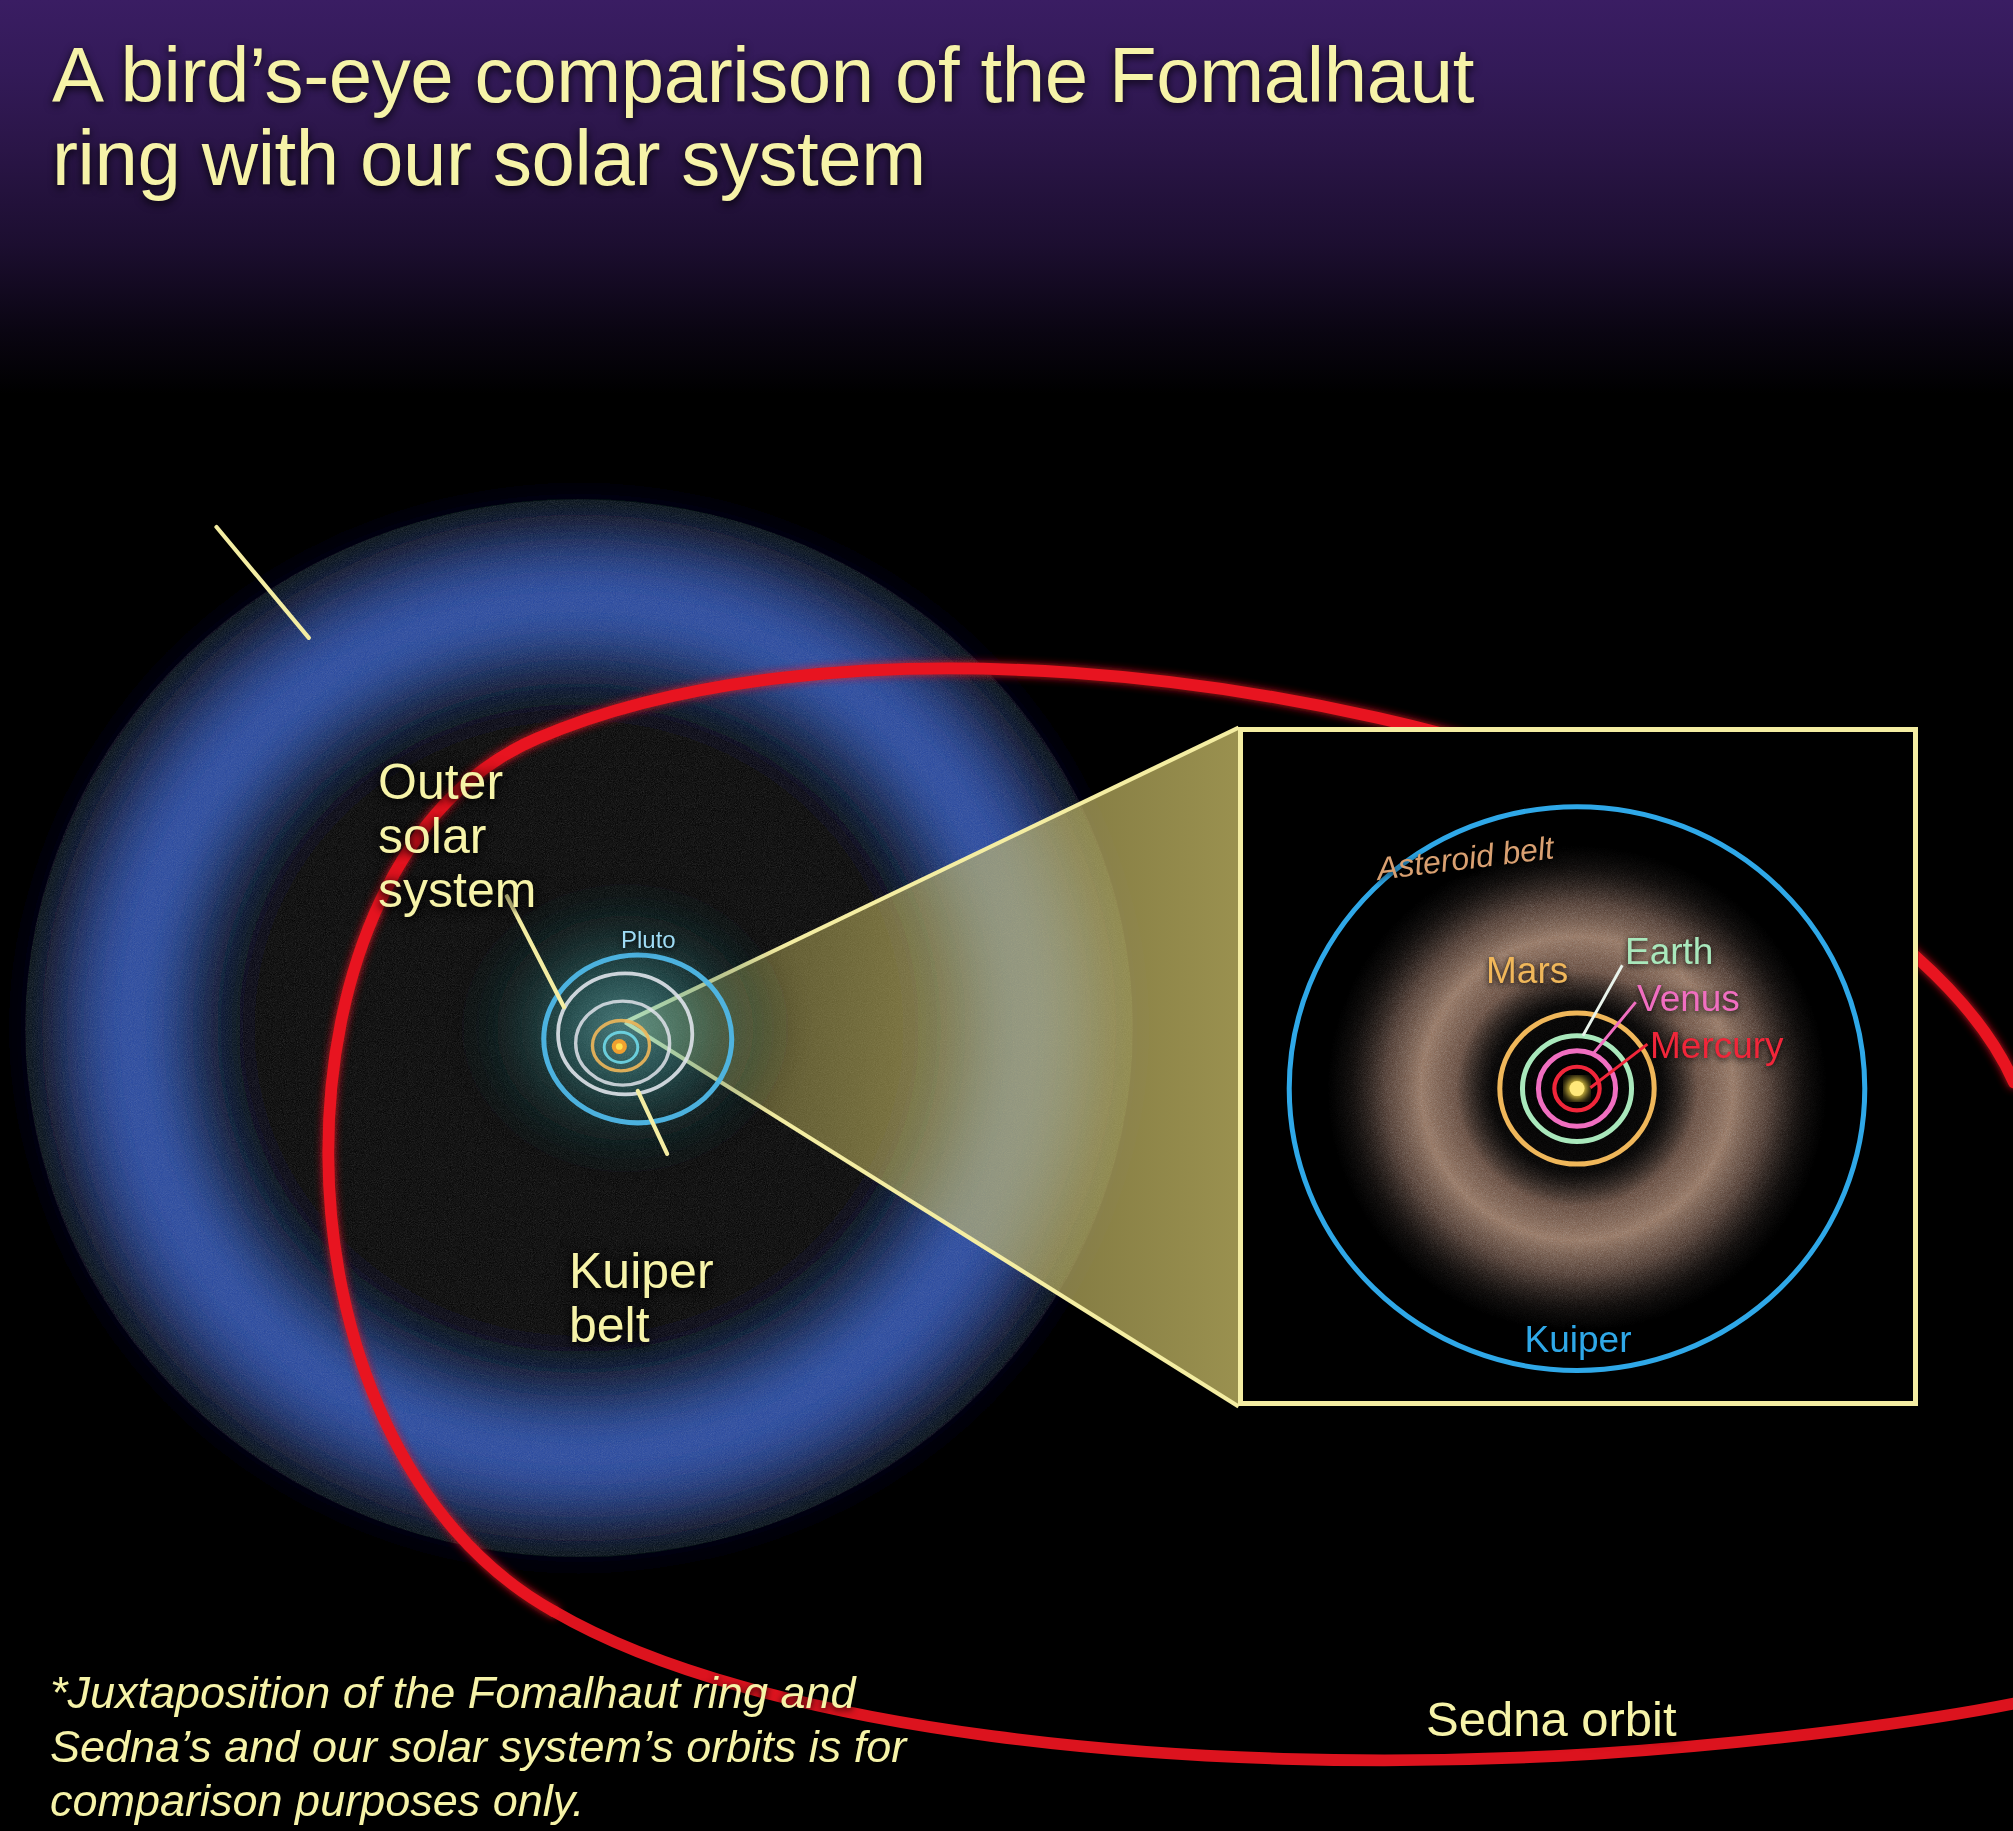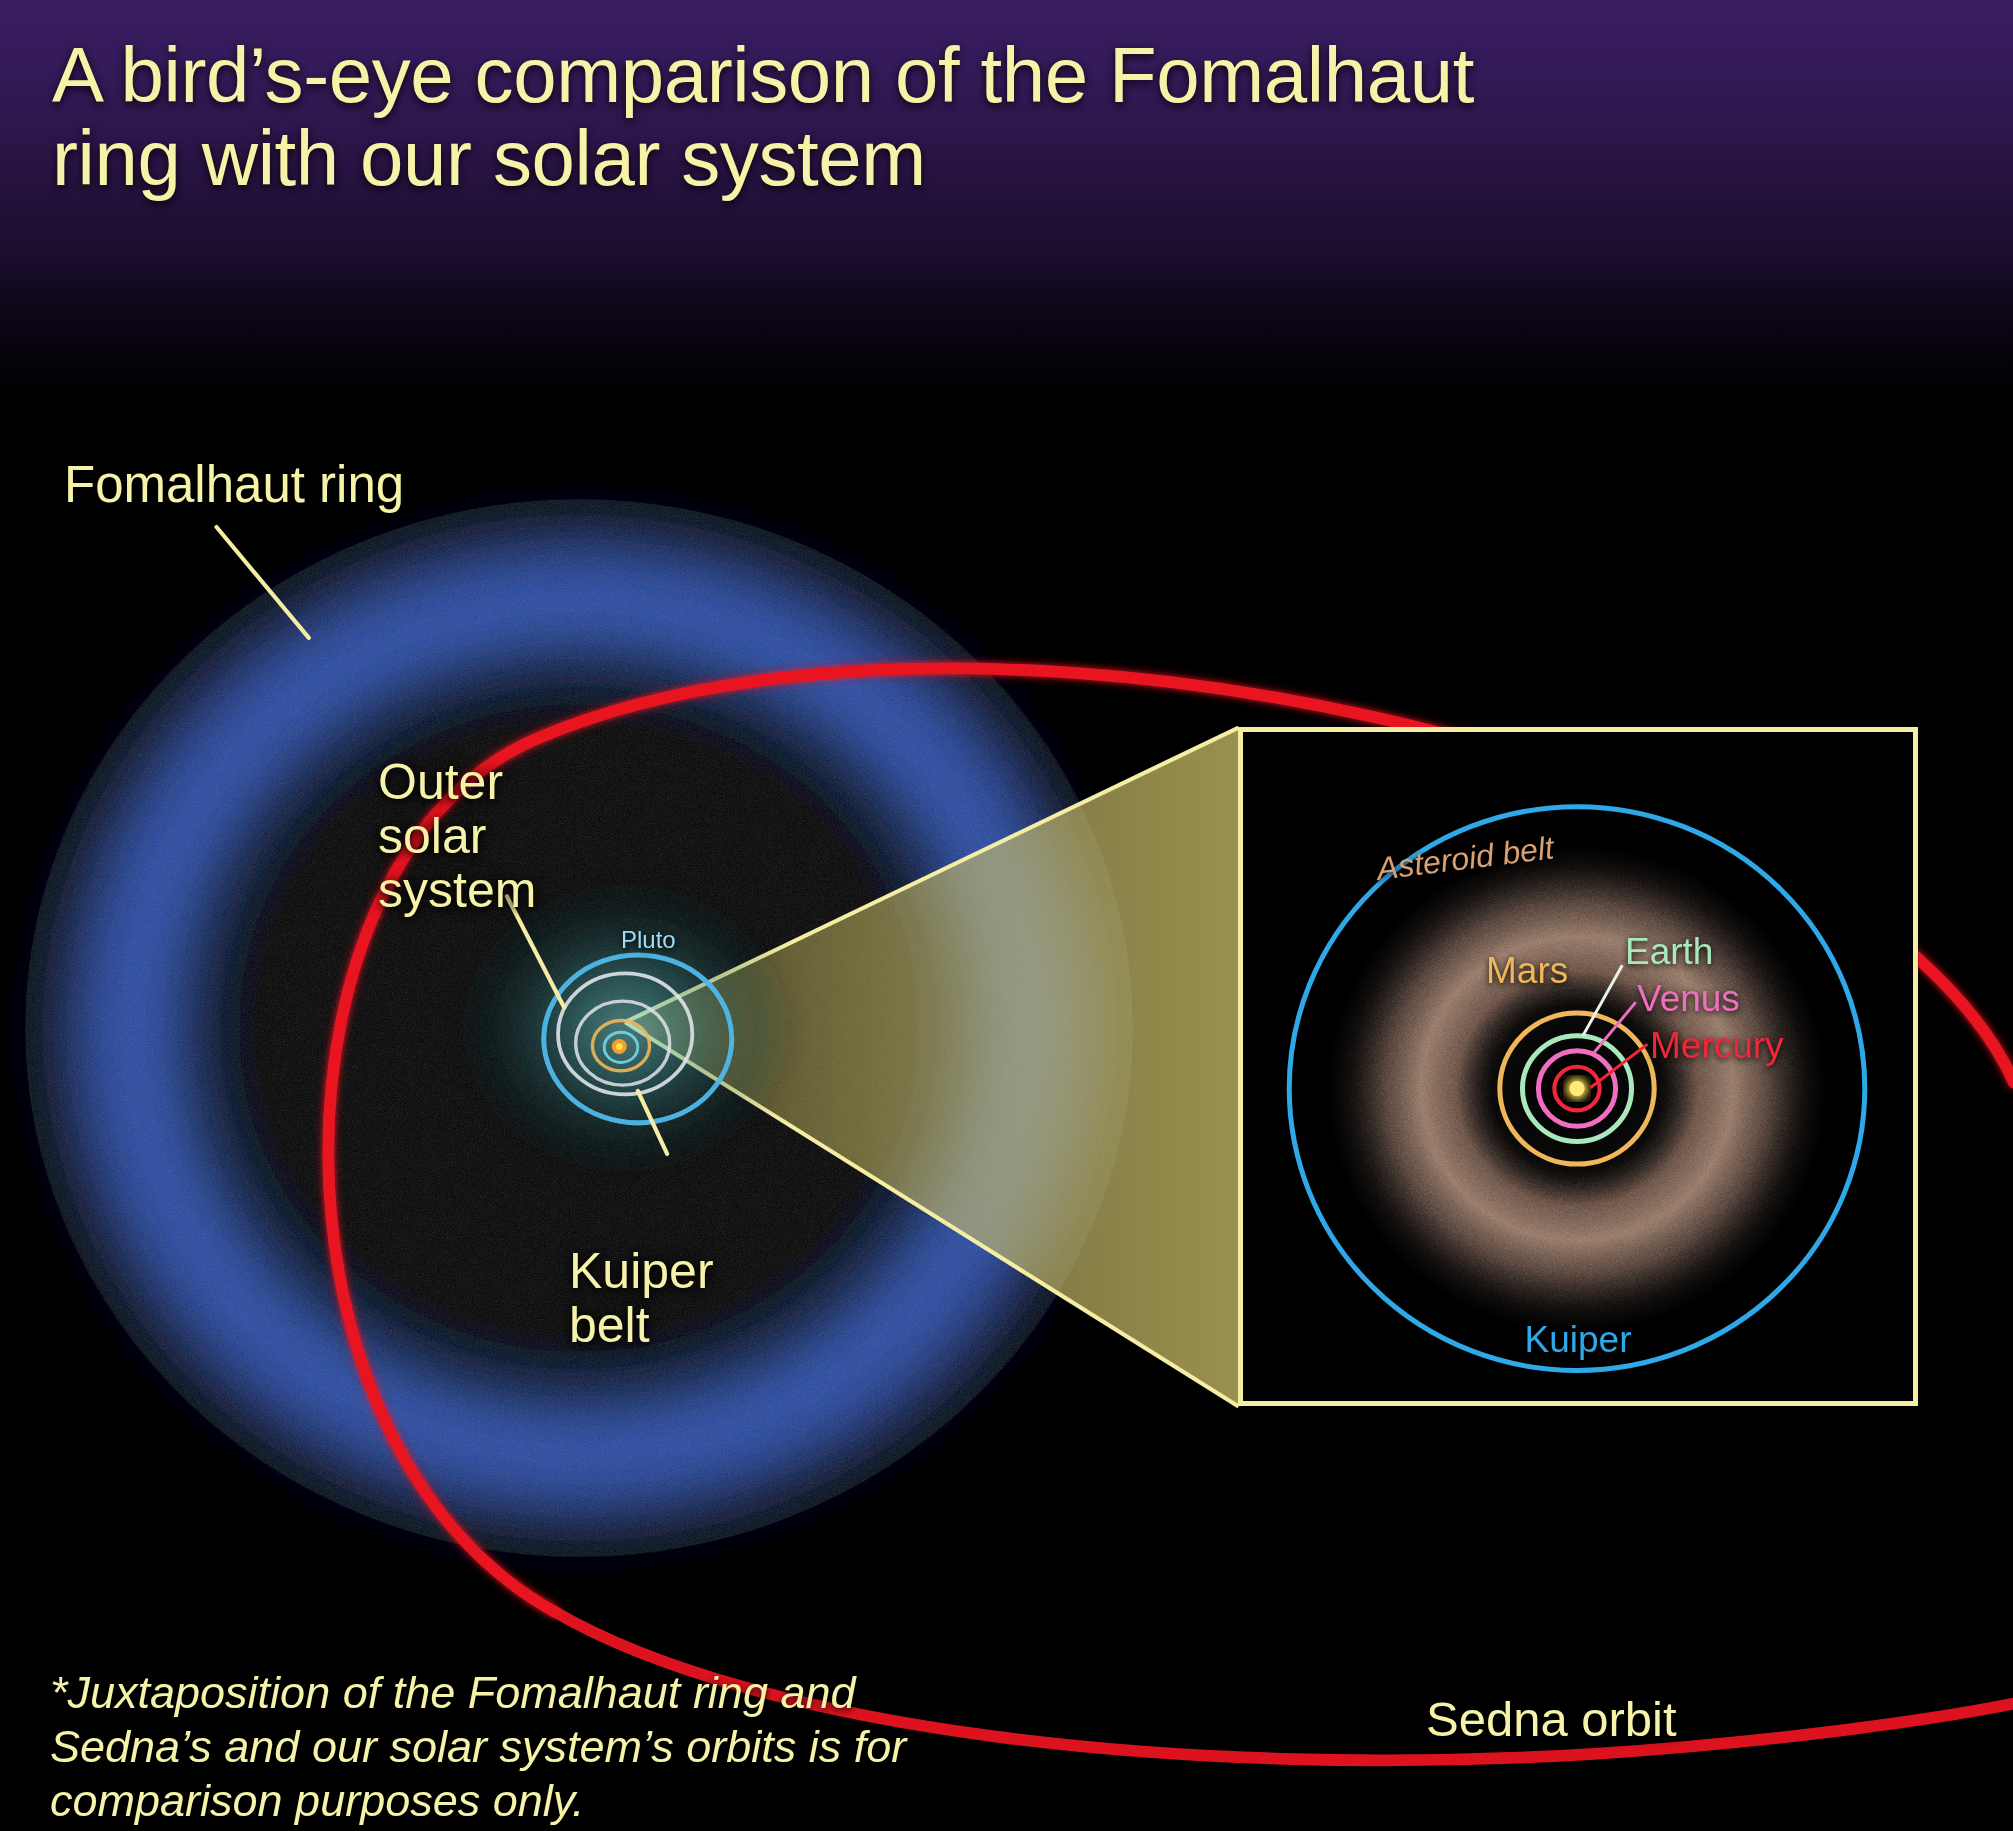--- a/index.html
+++ b/index.html
@@ -144,21 +144,20 @@
       <path d="M604,1068 L672,1200"></path>
       <path d="M795,1375 L760,1300"></path>
     </g>
   </svg>
 
   <div id="header">
     <div id="title">A bird’s-eye comparison of the Fomalhaut
 ring with our solar system</div>
   </div>
 
-  <div class="lbl" id="lbl-fomalhaut">Fomalhaut ring</div>
   <div class="lbl" id="lbl-outer">Outer
 solar
 system</div>
   <div class="lbl" id="lbl-kuiper">Kuiper
 belt</div>
   <div class="lbl" id="lbl-pluto">Pluto</div>
   <div class="lbl" id="lbl-sedna">Sedna orbit</div>
   <div id="footnote">*Juxtaposition of the Fomalhaut ring and
 Sedna’s and our solar system’s orbits is for
 comparison purposes only.</div>

